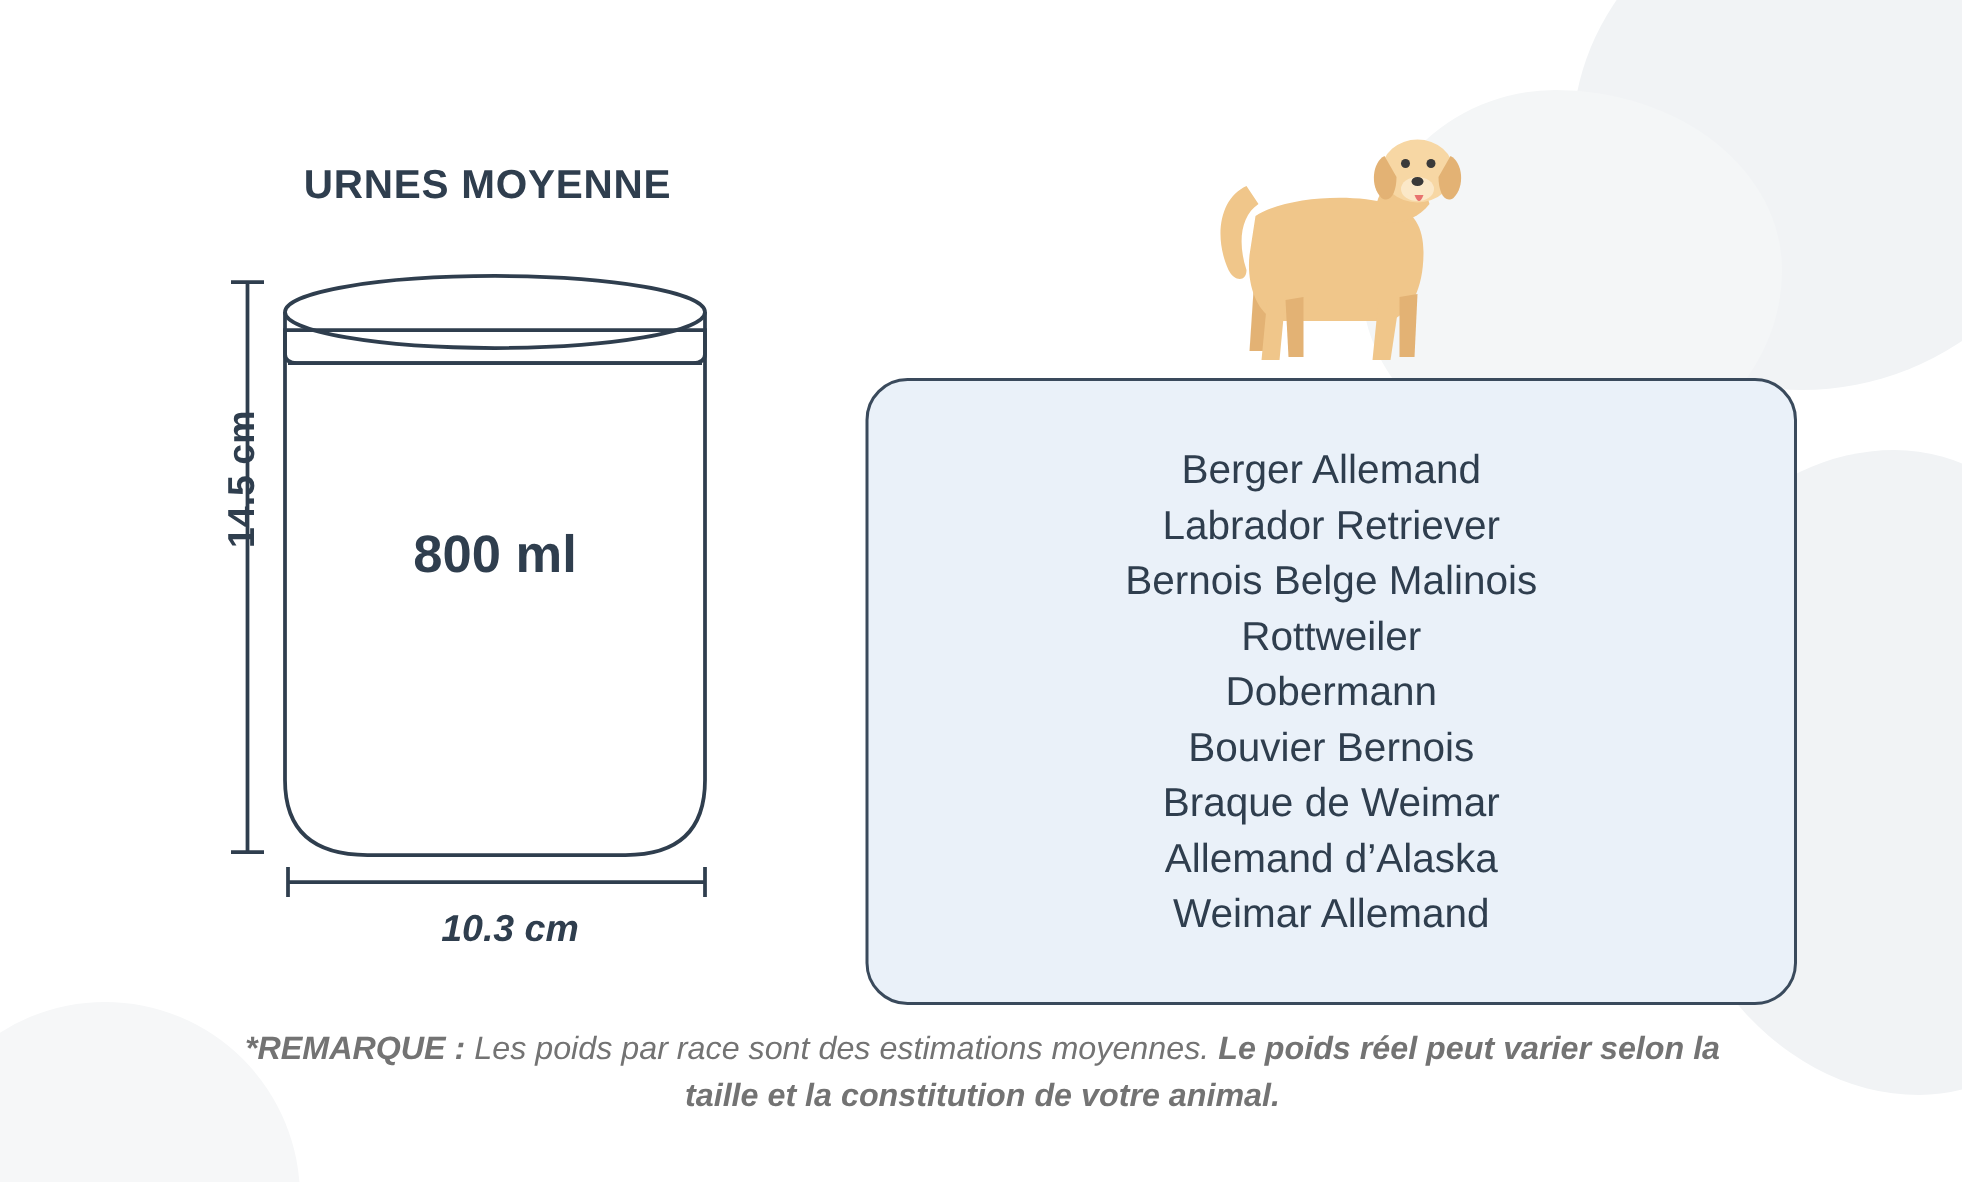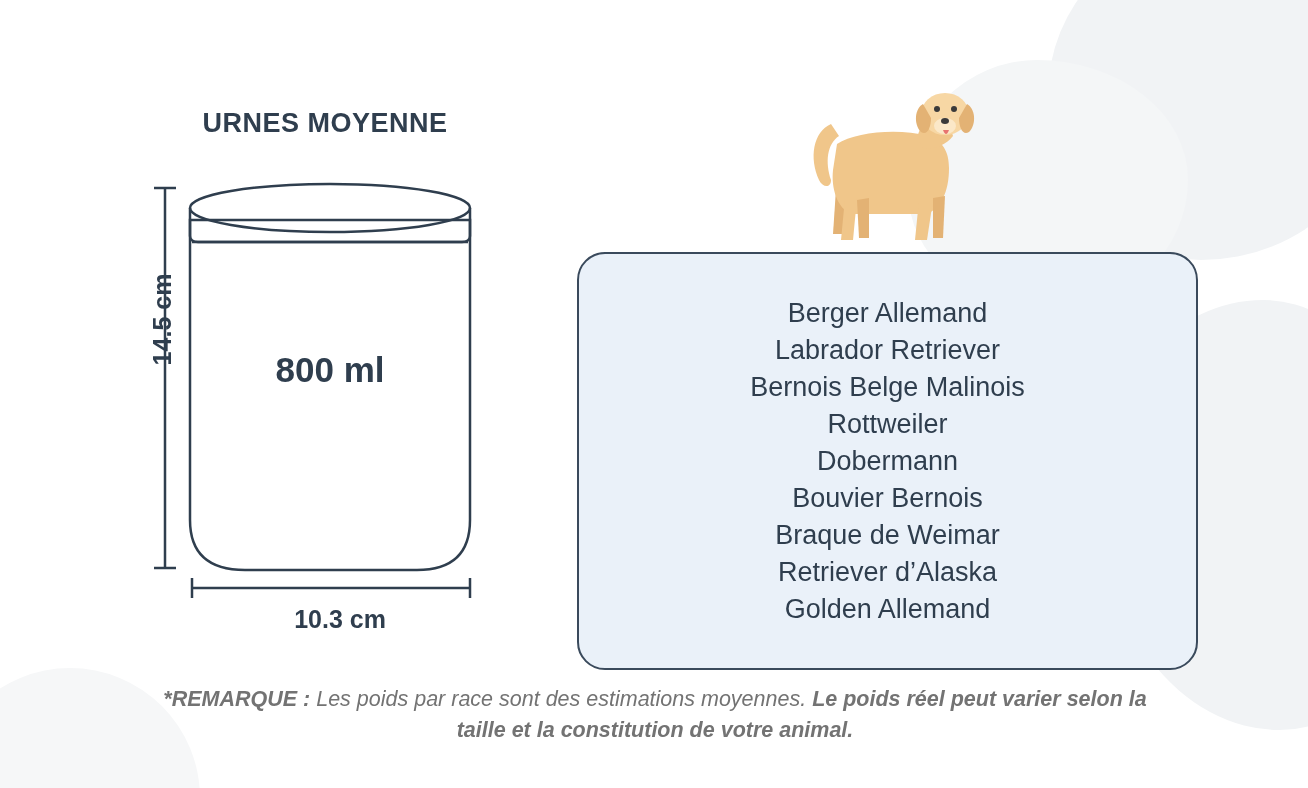--- a/index.html
+++ b/index.html
@@ -122,20 +122,21 @@
 
   .width-label {
     position: absolute;
     left: 150px;
     top: 425px;
     width: 160px;
     text-align: center;
     font-size: 25px;
     font-weight: bold;
     color: #2f3e4e;
+    font-style: italic;
   }
 
   
   .banner {
     position: absolute;
     left: 577px;
     top: 38px;
     width: 623px;
     height: 69px;
     background: #3a4a5c;
@@ -273,21 +274,21 @@
   </svg>
 
   <div class="breeds-box">
     <div class="breed">Berger Allemand</div>
     <div class="breed">Labrador Retriever</div>
     <div class="breed">Bernois Belge Malinois</div>
     <div class="breed">Rottweiler</div>
     <div class="breed">Dobermann</div>
     <div class="breed">Bouvier Bernois</div>
     <div class="breed">Braque de Weimar</div>
-    <div class="breed">Retriever d’Alaska</div>
-    <div class="breed">Golden Allemand</div>
+    <div class="breed">Allemand d’Alaska</div>
+    <div class="breed">Weimar Allemand</div>
   </div>
 
   <div class="footnote">
     <b>*REMARQUE :</b><span> Les poids par race sont des estimations moyennes. </span><b>Le poids réel peut varier selon la taille et la constitution de votre animal.</b>
   </div>
 
 </div>
 
 </body></html>

